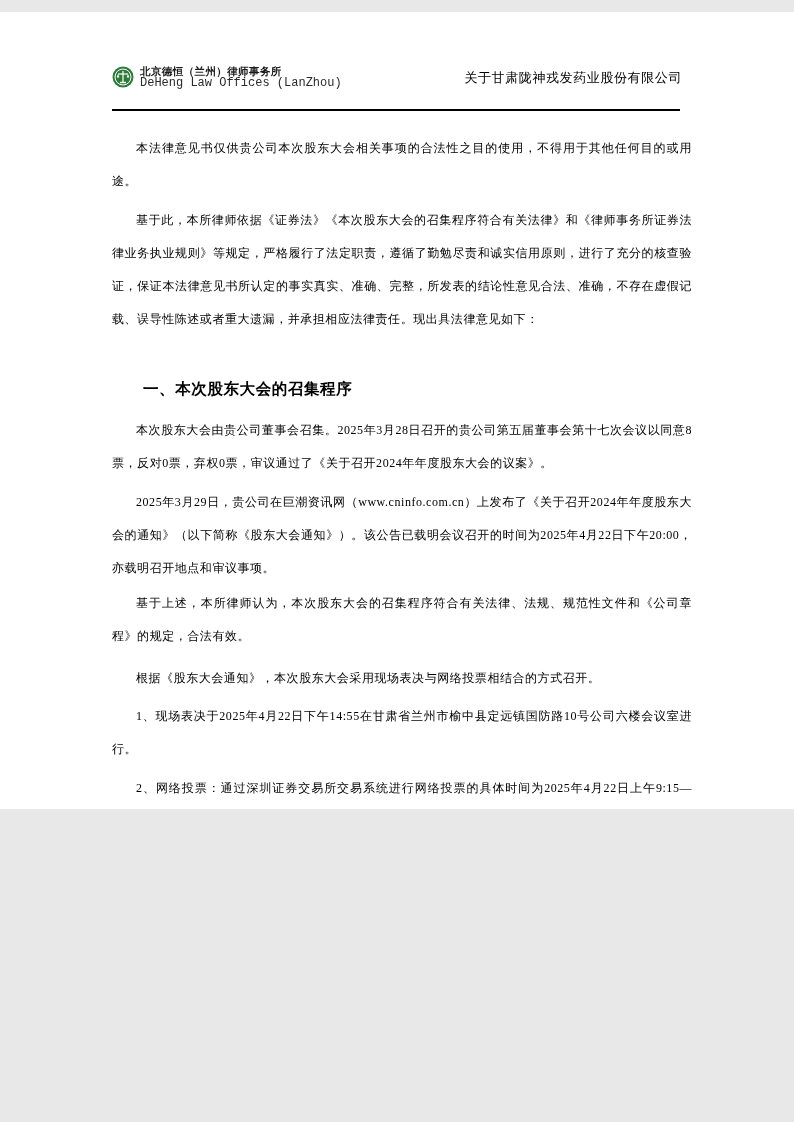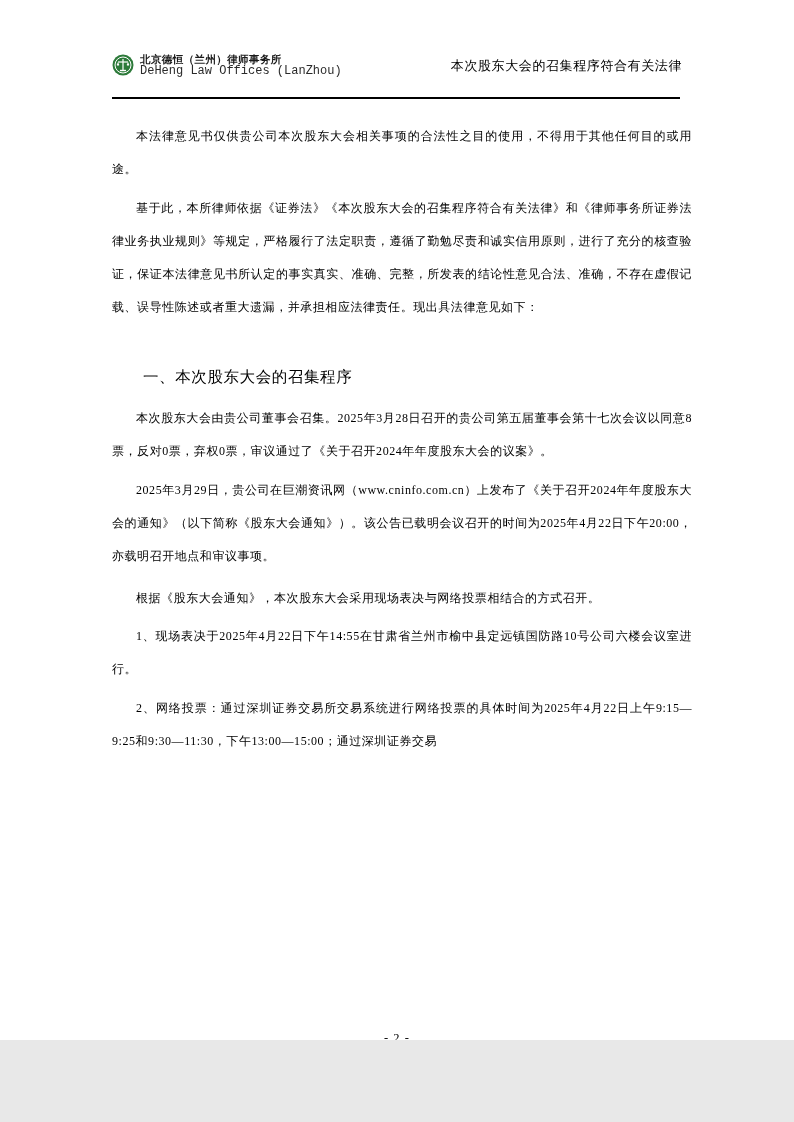--- a/index.html
+++ b/index.html
@@ -1,21 +1,21 @@
 <!DOCTYPE html>
 <html><head>
 <meta charset="utf-8">
 <style>
   * { margin: 0; padding: 0; box-sizing: border-box; }
   html, body { background: #e8e8e8; }
   .page {
     position: relative;
     width: 794px;
-    height: 1040px;
-    margin: 0 auto;
+    height: 797px;
+    margin: 12px auto;
     background: #ffffff;
     font-family: "Liberation Serif", "DejaVu Serif", serif;
     color: #000000;
     overflow: hidden;
   }
   
   .header {
     position: absolute;
     top: 52px;
     left: 112px;
@@ -75,21 +75,21 @@
   .para {
     font-size: 12px;
     line-height: 33px;
     letter-spacing: 0.55px;
     text-align: justify;
     text-indent: 2em;
     color: #000;
   }
   .section-heading {
     font-family: "Liberation Sans", "DejaVu Sans", sans-serif;
-    font-weight: normal;
+    font-weight: bold;
     font-size: 15.5px;
     line-height: 33px;
     letter-spacing: 0.6px;
     text-indent: 2em;
     color: #000;
   }
   
   .footer {
     position: absolute;
     top: 1031px;
@@ -118,32 +118,33 @@
           <path d="M16 8 L14.7 11 A1.8 1.8 0 0 0 17.3 11 Z" fill="#ffffff"></path>
           <line x1="8" y1="16.5" x2="14" y2="16.5" stroke="#ffffff" stroke-width="1.4"></line>
         </svg>
       </span>
       <div class="brand-text">
         <span class="brand-zh">北京德恒（兰州）律师事务所</span>
         <span class="brand-en">DeHeng Law Offices (LanZhou)</span>
       </div>
     </div>
     <div class="doc-ref">
-      <div>本次股东大会的召集程序符合有关法律</div>
+      <div>关于甘肃陇神戎发药业股份有限公司</div>
     </div>
   </div>
 
   <div class="rule"></div>
 
   <div class="content">
     <p class="para" style="margin-top:19px">本法律意见书仅供贵公司本次股东大会相关事项的合法性之目的使用，不得用于其他任何目的或用途。</p>
     <p class="para" style="margin-top:6px">基于此，本所律师依据《证券法》《本次股东大会的召集程序符合有关法律》和《律师事务所证券法律业务执业规则》等规定，严格履行了法定职责，遵循了勤勉尽责和诚实信用原则，进行了充分的核查验证，保证本法律意见书所认定的事实真实、准确、完整，所发表的结论性意见合法、准确，不存在虚假记载、误导性陈述或者重大遗漏，并承担相应法律责任。现出具法律意见如下：</p>
     <h2 class="section-heading" style="margin-top:36px">一、本次股东大会的召集程序</h2>
     <p class="para" style="margin-top:9px">本次股东大会由贵公司董事会召集。2025年3月28日召开的贵公司第五届董事会第十七次会议以同意8票，反对0票，弃权0票，审议通过了《关于召开2024年年度股东大会的议案》。</p>
     <p class="para" style="margin-top:6px">2025年3月29日，贵公司在巨潮资讯网（www.cninfo.com.cn）上发布了《关于召开2024年年度股东大会的通知》（以下简称《股东大会通知》）。该公告已载明会议召开的时间为2025年4月22日下午20:00，亦载明召开地点和审议事项。</p>
+    <p class="para" style="margin-top:2px">基于上述，本所律师认为，本次股东大会的召集程序符合有关法律、法规、规范性文件和《公司章程》的规定，合法有效。</p>
     <p class="para" style="margin-top:9px">根据《股东大会通知》，本次股东大会采用现场表决与网络投票相结合的方式召开。</p>
     <p class="para" style="margin-top:5px">1、现场表决于2025年4月22日下午14:55在甘肃省兰州市榆中县定远镇国防路10号公司六楼会议室进行。</p>
     <p class="para" style="margin-top:6px">2、网络投票：通过深圳证券交易所交易系统进行网络投票的具体时间为2025年4月22日上午9:15—9:25和9:30—11:30，下午13:00—15:00；通过深圳证券交易</p>
   </div>
 
   <div class="footer">- 2 -</div>
 
 </div>
 
 </body></html>

